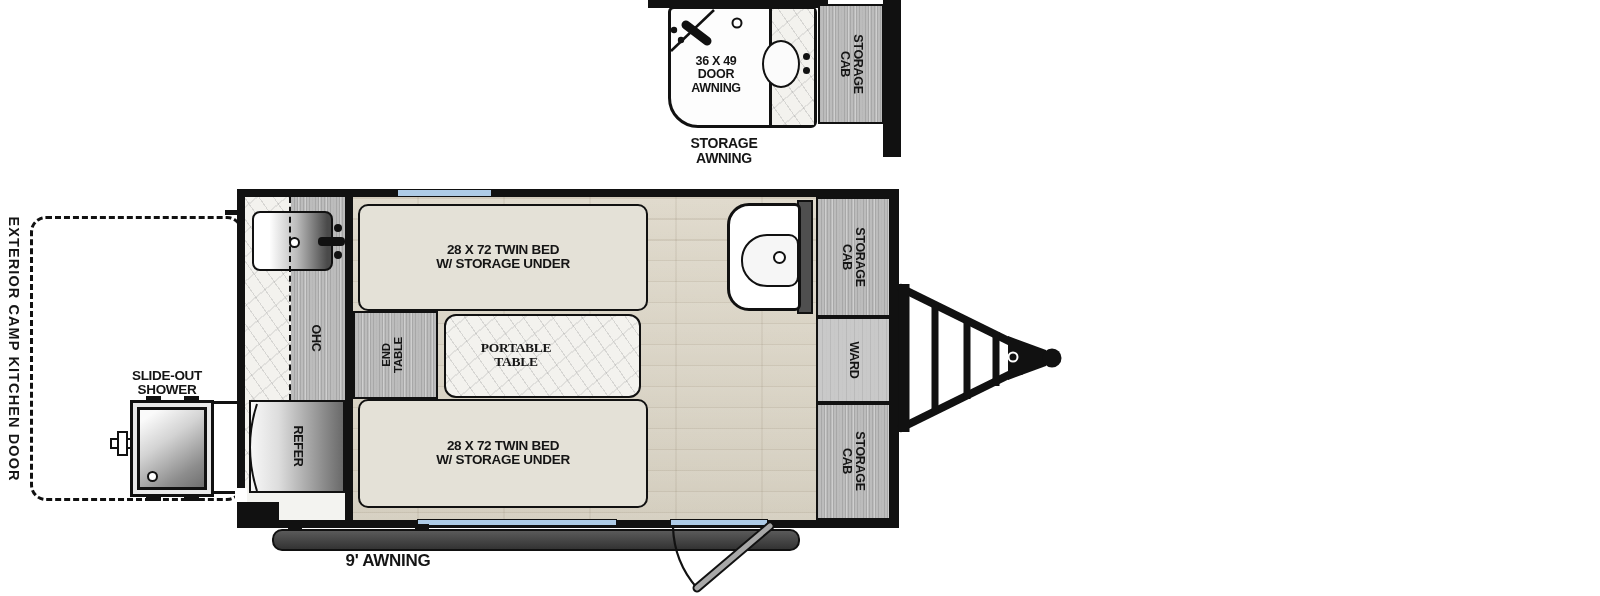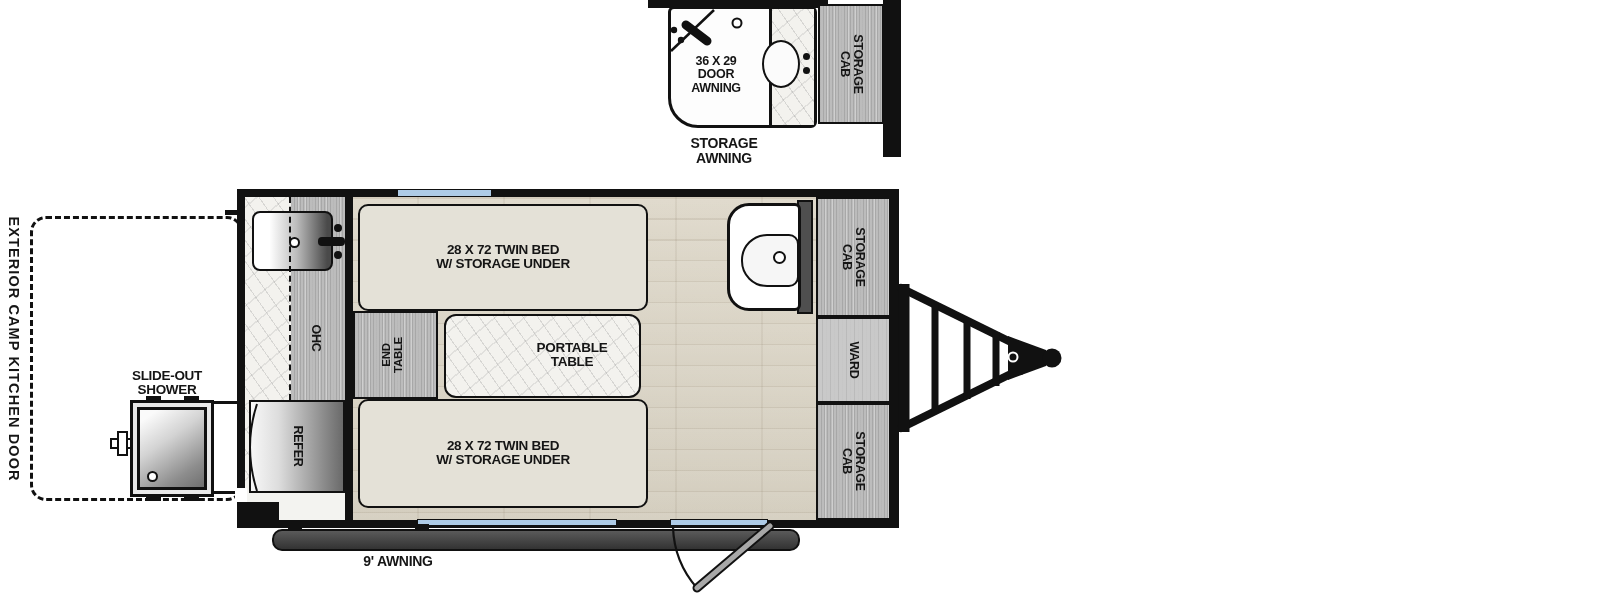--- a/index.html
+++ b/index.html
@@ -136,42 +136,42 @@
       <line x1="967" y1="318" x2="967" y2="399" stroke-width="7"></line>
       <line x1="996" y1="332" x2="996" y2="386" stroke-width="7"></line>
       <line x1="1019" y1="343" x2="1019" y2="375" stroke-width="7"></line>
     </g>
     <polygon points="1008,336 1046,350 1046,366 1008,380" fill="#111"></polygon>
     <circle cx="1052" cy="358" r="9.5" fill="#111"></circle>
     <circle cx="1013" cy="357" r="4.5" fill="none" stroke="#fff" stroke-width="2"></circle>
   </svg>
 
   <div class="lbl" style="left:716px;top:75px;font-size:12.5px;">
-    <span>36 X 29</span>
+    <span>36 X 49</span>
     <span>DOOR</span>
     <span>AWNING</span>
   </div>
   <div class="vlabel" style="left:851px;top:64px;font-size:12.5px;">
     <span>STORAGE</span>
     <span>CAB</span>
   </div>
   <div class="lbl" style="left:724px;top:151px;font-size:14px;">
     <span>STORAGE</span>
     <span>AWNING</span>
   </div>
 
   <div class="lbl" style="left:503px;top:257px;font-size:13.5px;">
     <span>28 X 72 TWIN BED</span>
     <span>W/ STORAGE UNDER</span>
   </div>
   <div class="lbl" style="left:503px;top:453px;font-size:13.5px;">
     <span>28 X 72 TWIN BED</span>
     <span>W/ STORAGE UNDER</span>
   </div>
-  <div class="lbl" style="left:572px;top:355px;font-size:13.5px;">
+  <div class="lbl" style="left:516px;top:355px;font-size:13.5px;font-family:Liberation Serif, serif;">
     <span>PORTABLE</span>
     <span>TABLE</span>
   </div>
   <div class="vlabel ccw" style="left:392px;top:355px;font-size:11.5px;">
     <span>END</span>
     <span>TABLE</span>
   </div>
   <div class="vlabel" style="left:315px;top:338px;font-size:12.5px;">
     <span>OHC</span>
   </div>
@@ -190,17 +190,17 @@
     <span>CAB</span>
   </div>
 
   <div class="vlabel" style="left:13px;top:349px;font-size:14.5px;letter-spacing:1.1px;">
     <span>EXTERIOR CAMP KITCHEN DOOR</span>
   </div>
   <div class="lbl" style="left:167px;top:383px;font-size:13.5px;">
     <span>SLIDE-OUT</span>
     <span>SHOWER</span>
   </div>
-  <div class="lbl" style="left:398px;top:561px;font-size:14px;">
+  <div class="lbl" style="left:388px;top:561px;font-size:17px;">
     <span>9' AWNING</span>
   </div>
 
 </div>
 
 </body></html>

